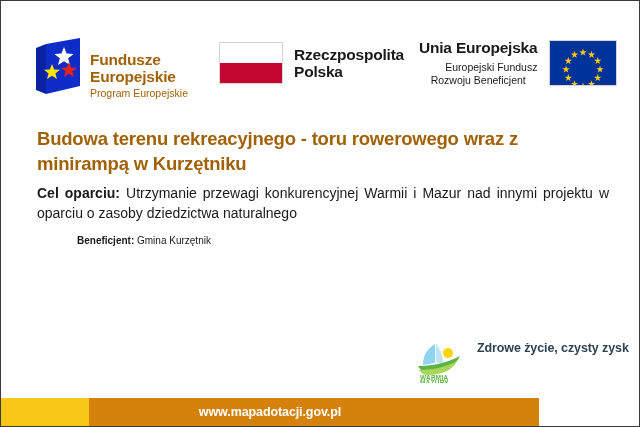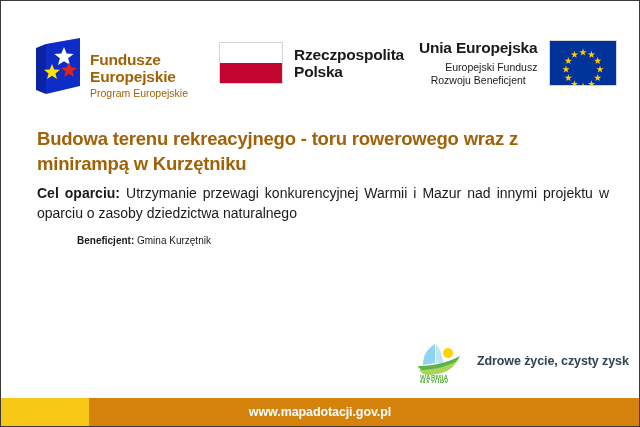--- a/index.html
+++ b/index.html
@@ -147,21 +147,21 @@
     margin-left: 40px;
   }
   #beneficiary-line .lbl { font-weight: bold; }
 
   
   #wm-block {
     position: absolute;
     left: 414px;
     top: 340px;
     display: flex;
-    align-items: center;
+    align-items: flex-start;
   }
   .wm-logo {
     width: 48px;
     height: 42px;
     position: relative;
   }
   .wm-logo svg { display: block; }
   .wm-slogan {
     margin-left: 14px;
     margin-bottom: 3px;
@@ -170,21 +170,21 @@
     color: #2e4354;
     letter-spacing: -0.1px;
     white-space: nowrap;
   }
 
   
   #bottom-bar {
     position: absolute;
     left: 0;
     bottom: 0;
-    width: 638px;
+    width: 538px;
     height: 28px;
     background: #d5820c;
     display: flex;
     align-items: center;
   }
   #bar-accent {
     position: absolute;
     left: 0;
     top: 0;
     width: 88px;

